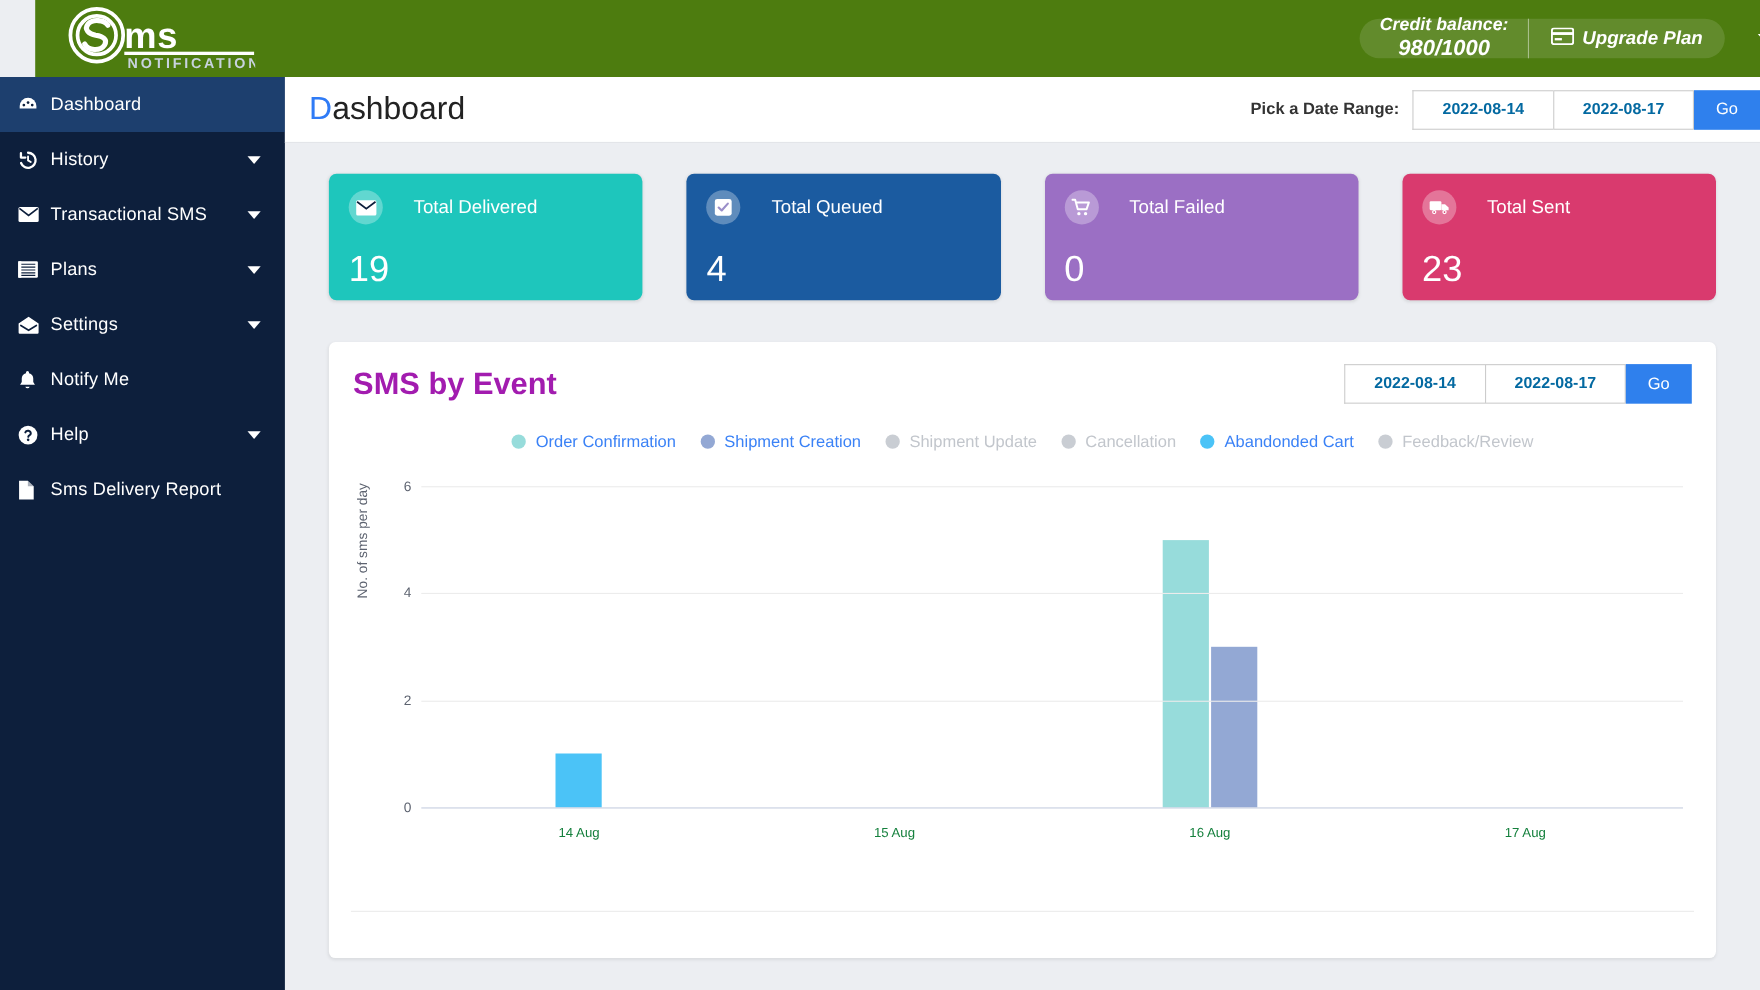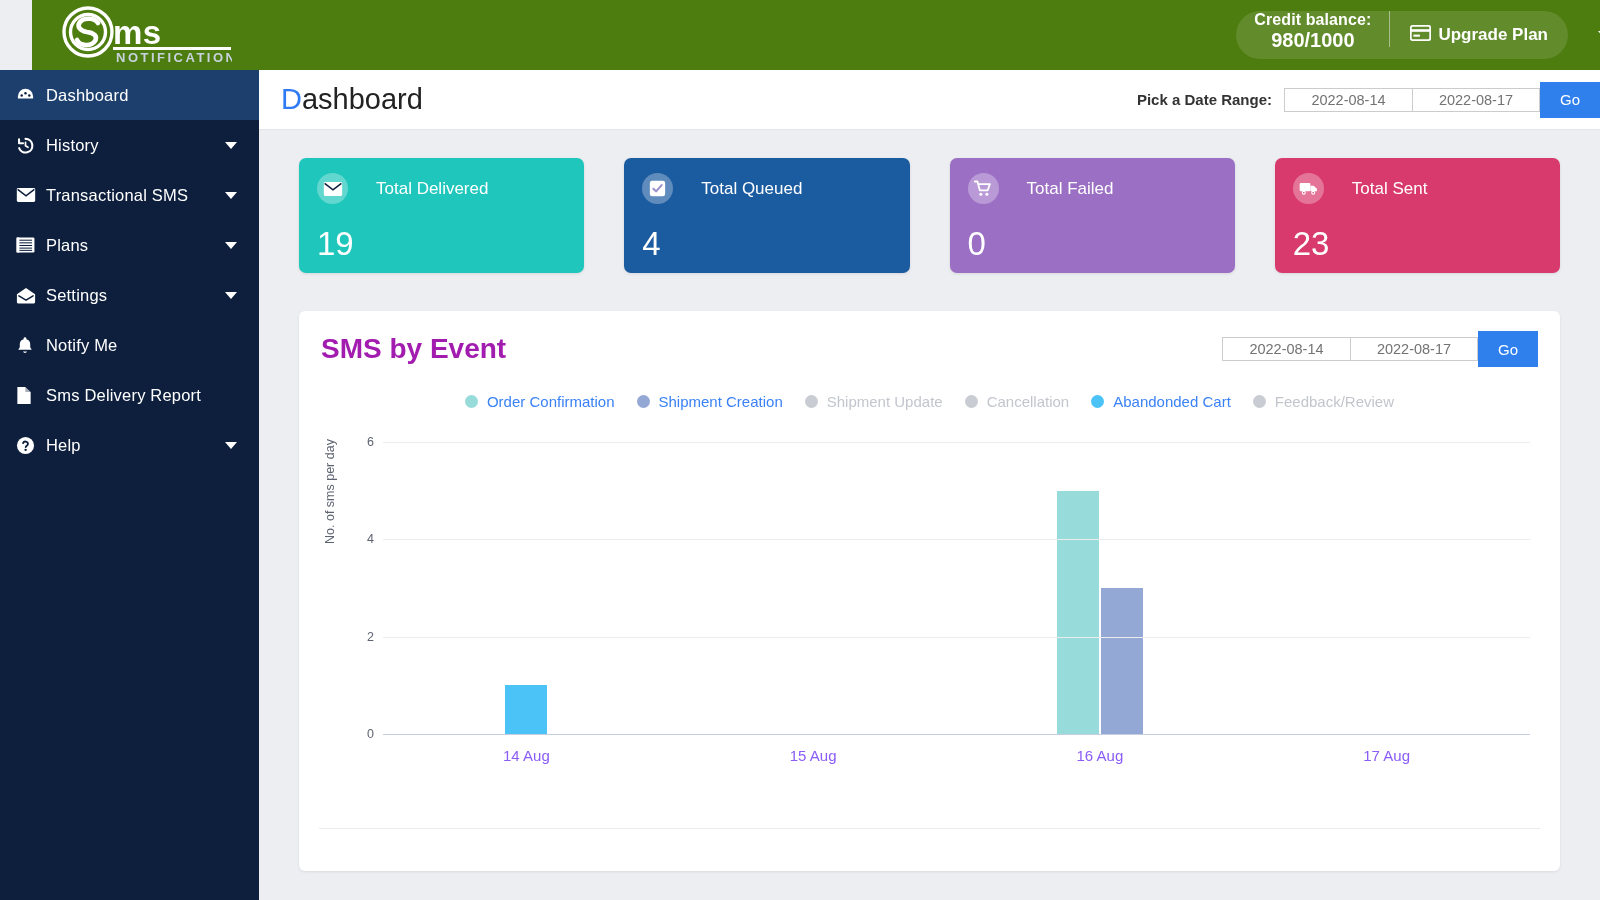--- a/index.html
+++ b/index.html
@@ -14,26 +14,27 @@
 
   
   .topbar {
     position: absolute; top: 0; left: 0; width: 1600px; height: 70px;
     background: #4d7c0f;
     display: flex; align-items: center; justify-content: space-between; margin-left: 32px;
   }
   .brand { display: flex; align-items: center; padding-left: 22px; }
   .brand-logo { display: block; }
   .credit-pill {
-    display: flex; 
+    display: flex; align-items: center;
     background: rgba(255,255,255,0.12);
     border-radius: 34px;
-    height: 48px;
+    height: 36px;
     padding: 0 20px 0 18px;
     margin-right: 10px;
+    font-style: italic;
   }
   .credit-left { text-align: center; color: #ffffff; padding-right: 18px; line-height: 1.15; }
   .credit-label { font-size: 16px; font-weight: bold; letter-spacing: .1px; }
   .credit-value { font-size: 20px; font-weight: bold; }
   .credit-divider { width: 1px; height: 36px; background: rgba(255,255,255,.45); }
   .upgrade-btn {
     display: flex; align-items: center; gap: 7px;
     color: #ffffff; font-size: 17px; font-weight: bold;
     padding-left: 20px; cursor: pointer; white-space: nowrap;
   }
@@ -79,24 +80,24 @@
     height: 60px; background: #ffffff;
     border-bottom: 1px solid #e3e5e9;
     display: flex; align-items: center; justify-content: space-between;
     padding: 0 0 0 22px;
   }
   .page-title { font-size: 29px; color: #222; font-weight: normal; }
   .page-title .hl { color: #2f7bf6; }
   .daterange { display: flex; align-items: center; }
   .daterange-label { font-size: 15px; font-weight: bold; color: #333; margin-right: 12px; }
   .date-field {
-    width: 128px; height: 24px; background: #fff;
+    width: 128px; height: 36px; background: #fff;
     border: 1px solid #ccc; border-right: none;
-    font-size: 14.5px; color: #737373;
-    display: flex; align-items: center; justify-content: center;
+    font-size: 14.5px; color: #0369a1;
+    display: flex; align-items: center; justify-content: center; font-weight: bold;
   }
   .date-field.last { border-right: 1px solid #ccc; text-align: center; }
   .go-btn {
     height: 36px; padding: 0 20px; background: #2f80ed; color: #fff;
     font-size: 15px; display: flex; align-items: center; justify-content: center;
     cursor: pointer; border: none;
   }
   .content { padding: 28px 40px 0 40px; }
 
   
@@ -153,21 +154,21 @@
     position: absolute; right: calc(100% + 9px);
     font-size: 12.5px; color: #5d6370; transform: translateY(-50%);
   }
   .bars { position: absolute; left: 0; right: 0; top: 0; bottom: 0; display: flex; }
   .bar-group {
     flex: 1; position: relative; display: flex; align-items: flex-end;
     justify-content: center; gap: 2px; height: 100%;
   }
   .bar { width: 42px; }
   .xticks { position: absolute; left: 62px; right: 8px; bottom: 8px; display: flex; }
-  .xtick { flex: 1; text-align: center; font-size: 15px; color: #8b5cf6; }
+  .xtick { flex: 1; text-align: center; font-size: 12px; color: #15803d; }
 </style>
 </head>
 <body>
 
 <div id="app">
 
   <div class="topbar">
     <div class="brand">
       <svg class="brand-logo" width="178" height="58" viewBox="0 0 178 58">
         <g fill="none" stroke="#ffffff" stroke-width="3.4">
@@ -269,37 +270,37 @@
         <span class="nav-ico">
           <svg width="18" height="19" viewBox="0 0 18 20">
             <path d="M9 1.4a1.5 1.5 0 0 1 1.5 1.5v.5a5.4 5.4 0 0 1 4 5.2v3.3l1.6 2.6H1.9l1.6-2.6V8.6a5.4 5.4 0 0 1 4-5.2v-.5A1.5 1.5 0 0 1 9 1.4z" fill="#fff"></path>
             <path d="M6.9 16.3a2.2 2.2 0 0 0 4.2 0z" fill="#fff"></path>
           </svg>
         </span>
         <span class="nav-label">Notify Me</span>
       </div>
       <div class="nav-item">
         <span class="nav-ico">
-          <svg width="16" height="19" viewBox="0 0 16 20">
-            <path d="M1 1h8.4L15 6.4V19H1z" fill="#fff"></path>
-            <path d="M9.4 1v5.4H15" fill="#0d1f3c" opacity=".35"></path>
-          </svg>
-        </span>
-        <span class="nav-label">Sms Delivery Report</span>
-      </div>
-      <div class="nav-item">
-        <span class="nav-ico">
           <svg width="19" height="19" viewBox="0 0 20 20">
             <circle cx="10" cy="10" r="9" fill="#fff"></circle>
             <path d="M7.4 7.5a2.7 2.7 0 0 1 5.2.9c0 1.7-2.2 1.9-2.4 3.3" fill="none" stroke="#0d1f3c" stroke-width="1.9" stroke-linecap="round"></path>
             <circle cx="10.1" cy="14.6" r="1.25" fill="#0d1f3c"></circle>
           </svg>
         </span>
         <span class="nav-label">Help</span>
         <span class="nav-caret"></span>
+      </div>
+      <div class="nav-item">
+        <span class="nav-ico">
+          <svg width="16" height="19" viewBox="0 0 16 20">
+            <path d="M1 1h8.4L15 6.4V19H1z" fill="#fff"></path>
+            <path d="M9.4 1v5.4H15" fill="#0d1f3c" opacity=".35"></path>
+          </svg>
+        </span>
+        <span class="nav-label">Sms Delivery Report</span>
       </div>
     </nav>
 
   <div class="main">
 
     <div class="page-head">
       <div class="page-title"><span class="hl">D</span><span>ashboard</span></div>
       <div class="daterange">
         <span class="daterange-label">Pick a Date Range:</span>
         <div class="date-field">2022-08-14</div>

